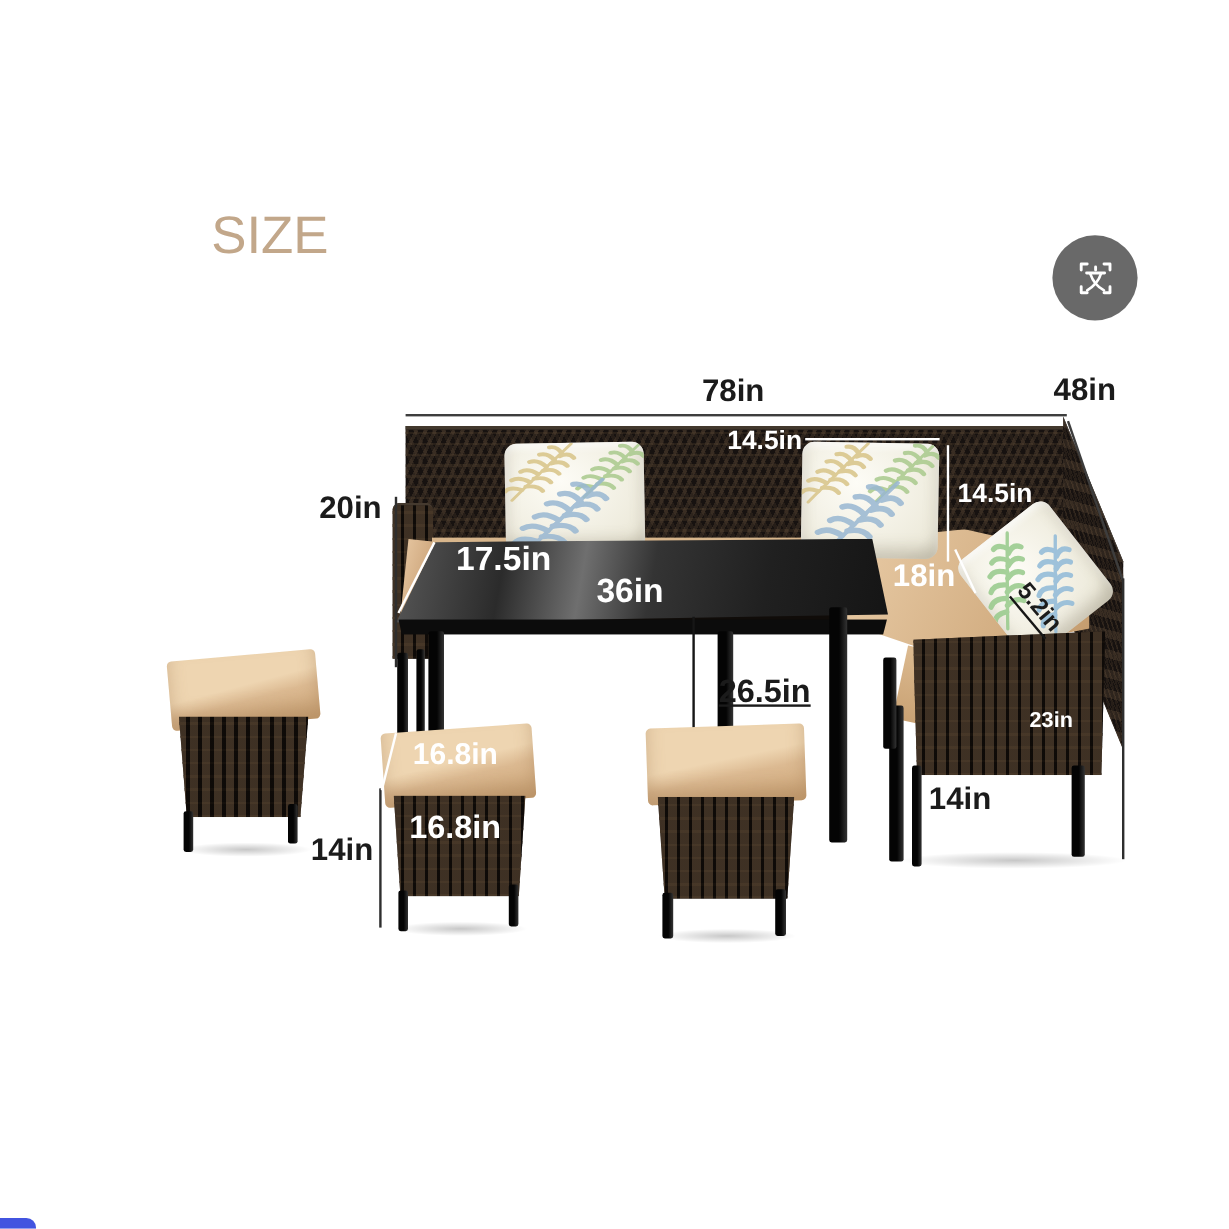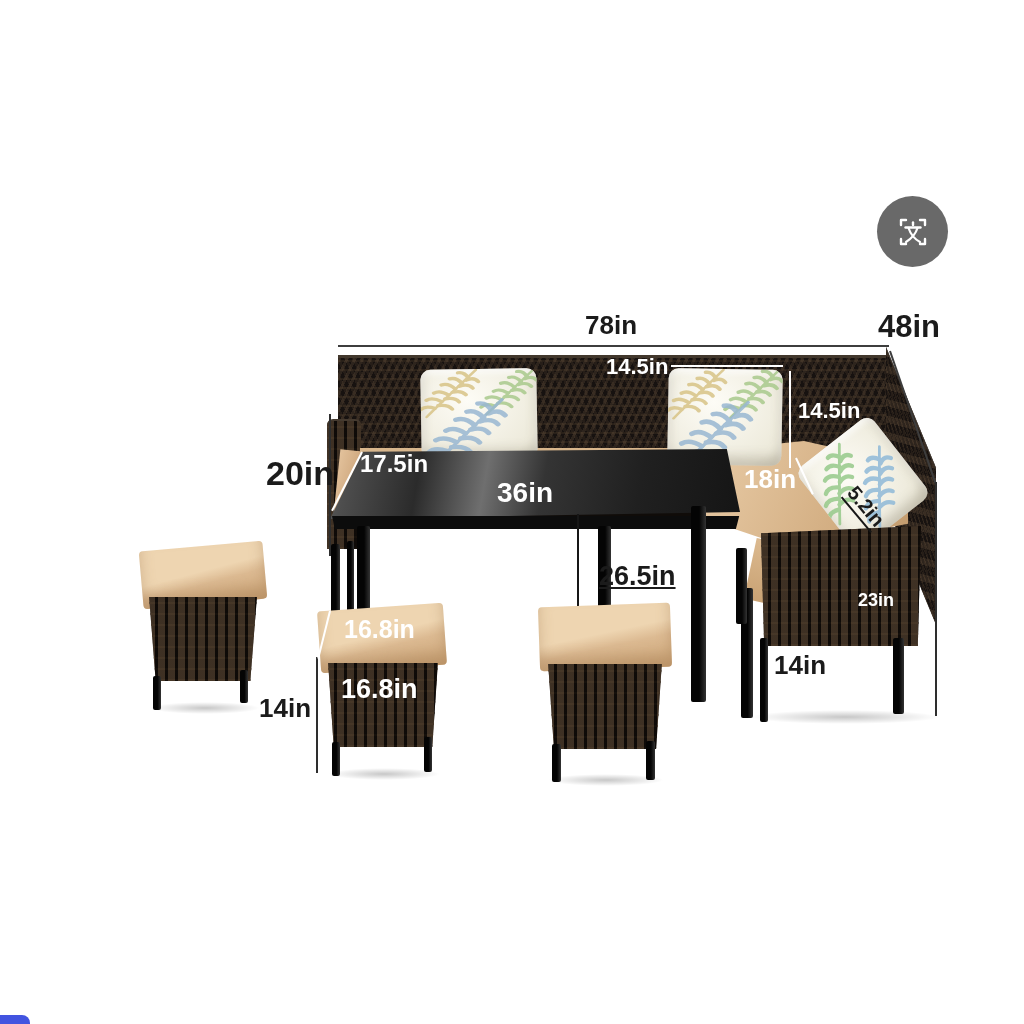--- a/index.html
+++ b/index.html
@@ -149,36 +149,37 @@
   <div class="dline w" style="left:671px;top:365px;width:112px;height:2px;"></div>
   <div class="dline w" style="left:789px;top:371px;width:2px;height:97px;"></div>
   <div class="dline w" style="left:795px;top:458px;width:2px;height:40px;transform:rotate(-25deg);transform-origin:top center;"></div>
   <div class="dline" style="left:329px;top:414px;width:2px;height:142px;background:#2e2e2e;"></div>
   <div class="dline w" style="left:361px;top:452px;width:2px;height:66px;transform:rotate(27deg);transform-origin:top center;"></div>
   <div class="dline" style="left:935px;top:482px;width:2px;height:234px;background:#2e2e2e;"></div>
   <div class="dline" style="left:316px;top:657px;width:2px;height:116px;background:#2e2e2e;"></div>
   <div class="dline w" style="left:329px;top:611px;width:2px;height:49px;transform:rotate(14deg);transform-origin:top center;"></div>
 
   <span class="dim" style="left:585px;top:312px;font-size:26px;">78in</span>
-  <span class="dim" style="left:878px;top:311px;font-size:31px;">48in</span>
+  <span class="dim" style="left:878px;top:311px;font-size:26px;">48in</span>
   <span class="dim w" style="left:606px;top:356px;font-size:22px;">14.5in</span>
   <span class="dim w" style="left:798px;top:400px;font-size:22px;">14.5in</span>
-  <span class="dim" style="left:266px;top:410px;font-size:34px;margin-top:46px;">20in</span>
-  <span class="dim w" style="left:360px;top:452px;font-size:24px;text-align:center;">17.5in</span>
+  <span class="dim" style="left:266px;top:410px;font-size:26px;">20in</span>
+  <span class="dim w" style="left:380px;top:452px;font-size:28px;text-align:center;">17.5in</span>
   <span class="dim w" style="left:497px;top:479px;font-size:28px;text-align:right;">36in</span>
   <span class="dim w" style="left:744px;top:466px;font-size:26px;">18in</span>
   <span class="dim" style="left:850px;top:478px;font-size:20px;transform:rotate(50deg);transform-origin:left center;
                border-bottom:2px solid #161616;padding-bottom:2px;">5.2in</span>
   <span class="dim" style="left:599px;top:563px;font-size:27px;text-decoration:underline;">26.5in</span>
   <span class="dim w" style="left:858px;top:591px;font-size:18px;">23in</span>
   <span class="dim" style="left:774px;top:652px;font-size:26px;">14in</span>
   <span class="dim" style="left:259px;top:695px;font-size:26px;">14in</span>
   <span class="dim w" style="left:344px;top:617px;font-size:25px;">16.8in</span>
   <span class="dim w" style="left:341px;top:676px;font-size:27px;">16.8in</span>
 
+  <div class="size-title">SIZE</div>
 
   <button class="translate-btn" title="">
     <svg width="40" height="40" viewBox="0 0 40 40">
       <path d="M8 13 V8 H13 M27 8 H32 V13 M32 27 V32 H27 M13 32 H8 V27" fill="none" stroke="#ffffff" stroke-width="2.4" stroke-linecap="round" stroke-linejoin="round"></path>
       <path d="M20 10.5 V13" fill="none" stroke="#ffffff" stroke-width="2.4" stroke-linecap="round"></path>
       <path d="M12.5 15.5 H27.5" fill="none" stroke="#ffffff" stroke-width="2.4" stroke-linecap="round"></path>
       <path d="M24.5 16 C23 21, 18.5 26.5, 13 30" fill="none" stroke="#ffffff" stroke-width="2.2" stroke-linecap="round"></path>
       <path d="M15.5 16 C17.5 22, 21.5 27, 27 30" fill="none" stroke="#ffffff" stroke-width="2.2" stroke-linecap="round"></path>
     </svg>
   </button>

